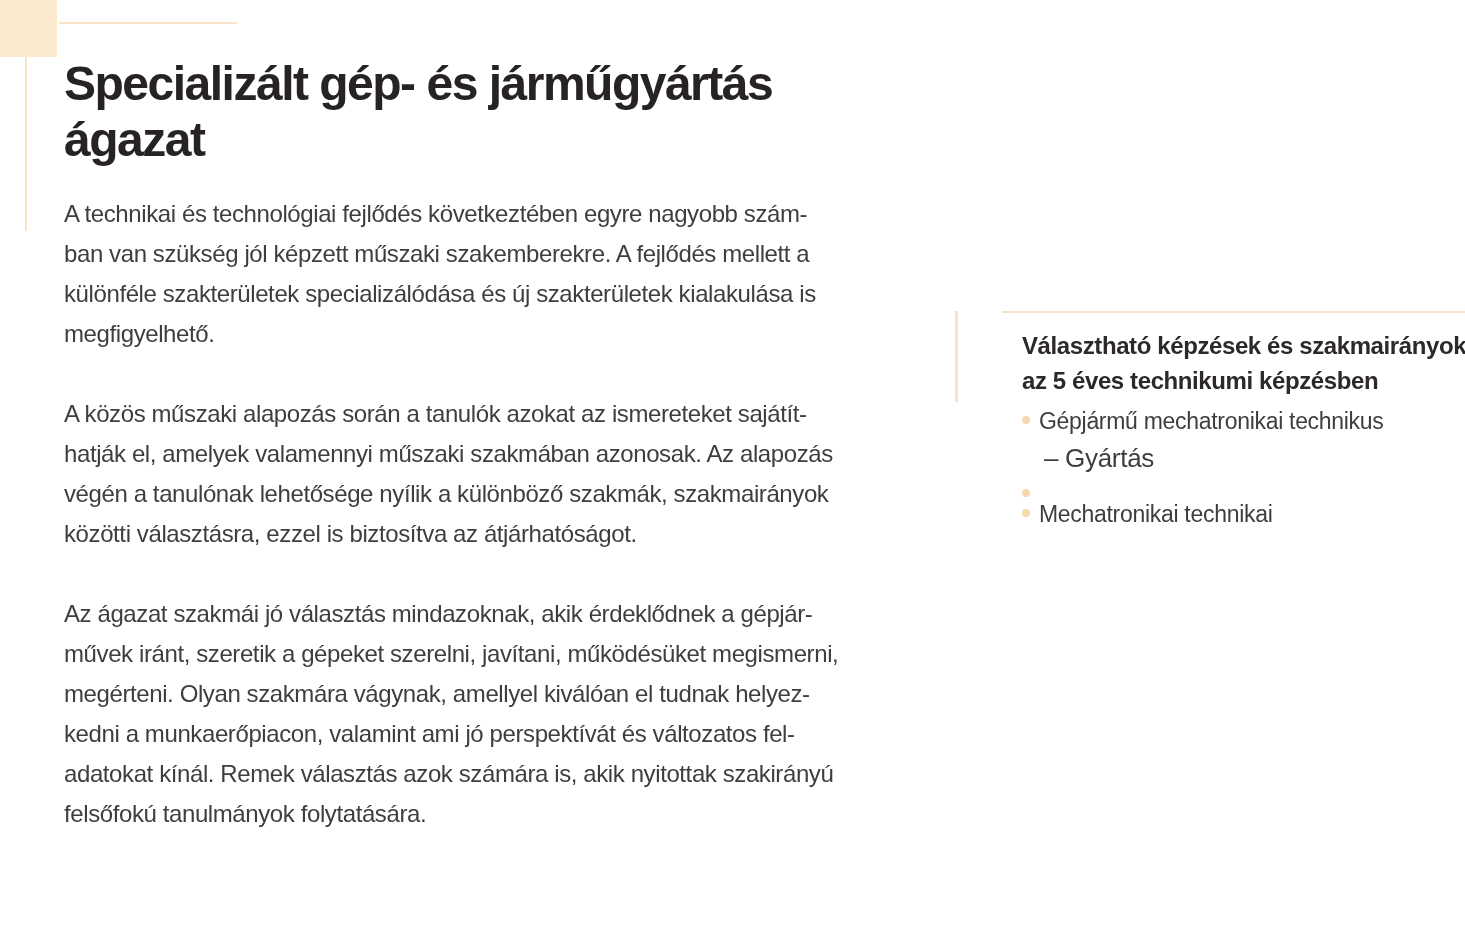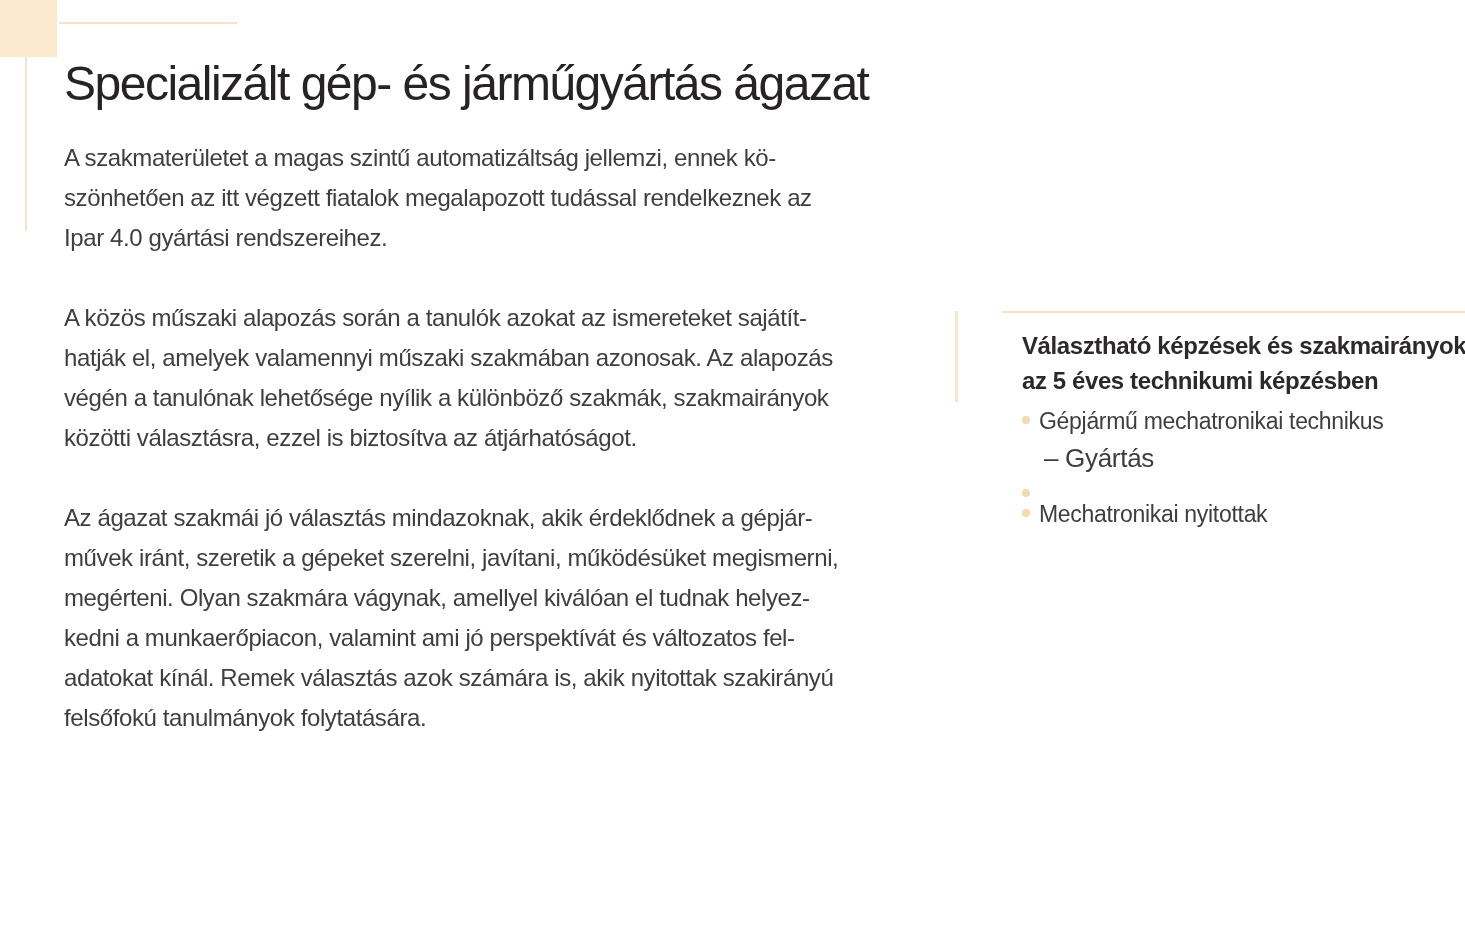--- a/index.html
+++ b/index.html
@@ -42,21 +42,21 @@
 
   
   .main-col {
     position: absolute; left: 64px; top: 56px;
     width: 846px;
   }
   .page-title {
     margin: 0 0 26px 0;
     font-size: 48px;
     line-height: 56px;
-    font-weight: normal;
+    font-weight: bold;
     letter-spacing: -1.5px;
     color: var(--heading_color);
   }
   .para {
     margin: 0 0 40px 0;
     font-size: 24px;
     line-height: 40px;
     letter-spacing: -0.4px;
     color: var(--body_color);
     white-space: pre-line;
@@ -111,24 +111,25 @@
 </head>
 <body>
 
 <div class="decor-square"></div>
 <div class="decor-hline"></div>
 <div class="decor-vline"></div>
 
 <div class="main-col">
   <h1 class="page-title">Specializált gép- és járműgyártás ágazat</h1>
 
+  <p class="para">A technikai és technológiai fejlődés következtében egyre nagyobb szám-
+ban van szükség jól képzett műszaki szakemberekre. A fejlődés mellett a
+különféle szakterületek specializálódása és új szakterületek kialakulása is
+megfigyelhető.</p>
 
-  <p class="para">A szakmaterületet a magas szintű automatizáltság jellemzi, ennek kö-
-szönhetően az itt végzett fiatalok megalapozott tudással rendelkeznek az
-Ipar 4.0 gyártási rendszereihez.</p>
 
   <p class="para">A közös műszaki alapozás során a tanulók azokat az ismereteket sajátít-
 hatják el, amelyek valamennyi műszaki szakmában azonosak. Az alapozás
 végén a tanulónak lehetősége nyílik a különböző szakmák, szakmairányok
 közötti választásra, ezzel is biztosítva az átjárhatóságot.</p>
 
   <p class="para">Az ágazat szakmái jó választás mindazoknak, akik érdeklődnek a gépjár-
 művek iránt, szeretik a gépeket szerelni, javítani, működésüket megismerni,
 megérteni. Olyan szakmára vágynak, amellyel kiválóan el tudnak helyez-
 kedni a munkaerőpiacon, valamint ami jó perspektívát és változatos fel-
@@ -145,16 +146,16 @@
     <li class="sidebar-item">
       <span class="bullet-dot"></span>
       <span>Gépjármű mechatronikai technikus</span>
     </li>
     <li class="sidebar-subitem">– Gyártás</li>
     <li class="sidebar-item">
       <span class="bullet-dot"></span>
     </li>
     <li class="sidebar-item">
       <span class="bullet-dot"></span>
-      <span>Mechatronikai nyitottak</span>
+      <span>Mechatronikai technikai</span>
     </li>
   </ul>
 </aside>
 
 </body></html>

